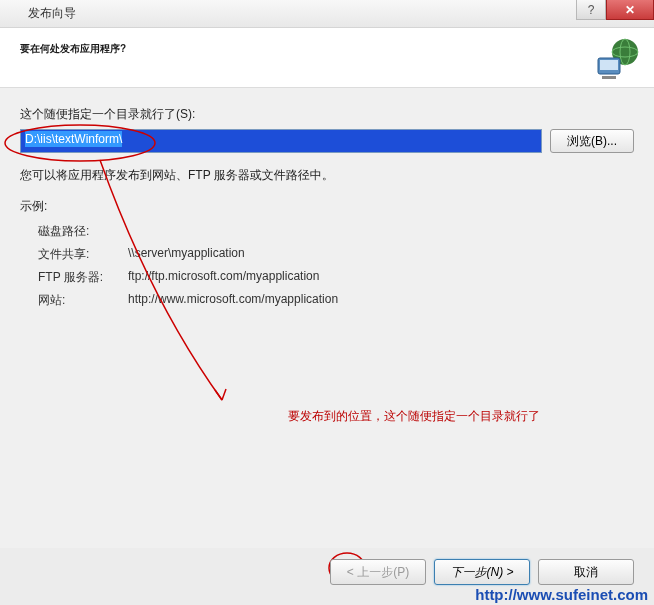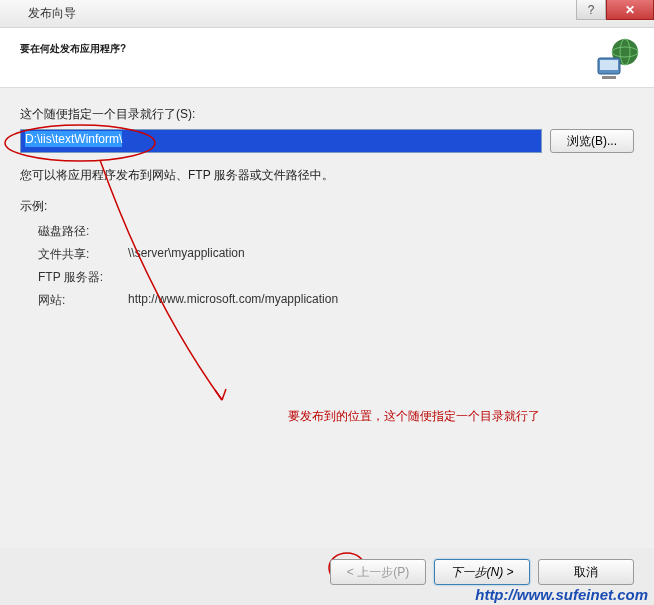--- a/index.html
+++ b/index.html
@@ -134,21 +134,20 @@
       box-shadow: 0 0 2px #6eb3e0;
       font-style: italic;
     }
     .watermark {
       position: absolute;
       right: 6px;
       bottom: 2px;
       color: #1a4db3;
       font-size: 15px;
       font-weight: bold;
-      font-style: italic;
       font-family: Arial, sans-serif;
     }
     svg.overlay {
       position: absolute;
       left: 0; top: 0;
       pointer-events: none;
     }
   </style>
 </head>
 <body>
@@ -188,20 +187,21 @@
 
   <div class="example-row">
     <div class="example-key">磁盘路径:</div>
   </div>
   <div class="example-row">
     <div class="example-key">文件共享:</div>
     <div class="example-val">\\server\myapplication</div>
   </div>
   <div class="example-row">
     <div class="example-key">FTP 服务器:</div>
+    <div class="example-val">ftp://ftp.microsoft.com/myapplication</div>
   </div>
   <div class="example-row" style="margin-top:4px;">
     <div class="example-key">网站:</div>
     <div class="example-val">http://www.microsoft.com/myapplication</div>
   </div>
 
   <div class="annotation">要发布到的位置，这个随便指定一个目录就行了</div>
 </div>
 
 <svg class="overlay" width="654" height="605">

